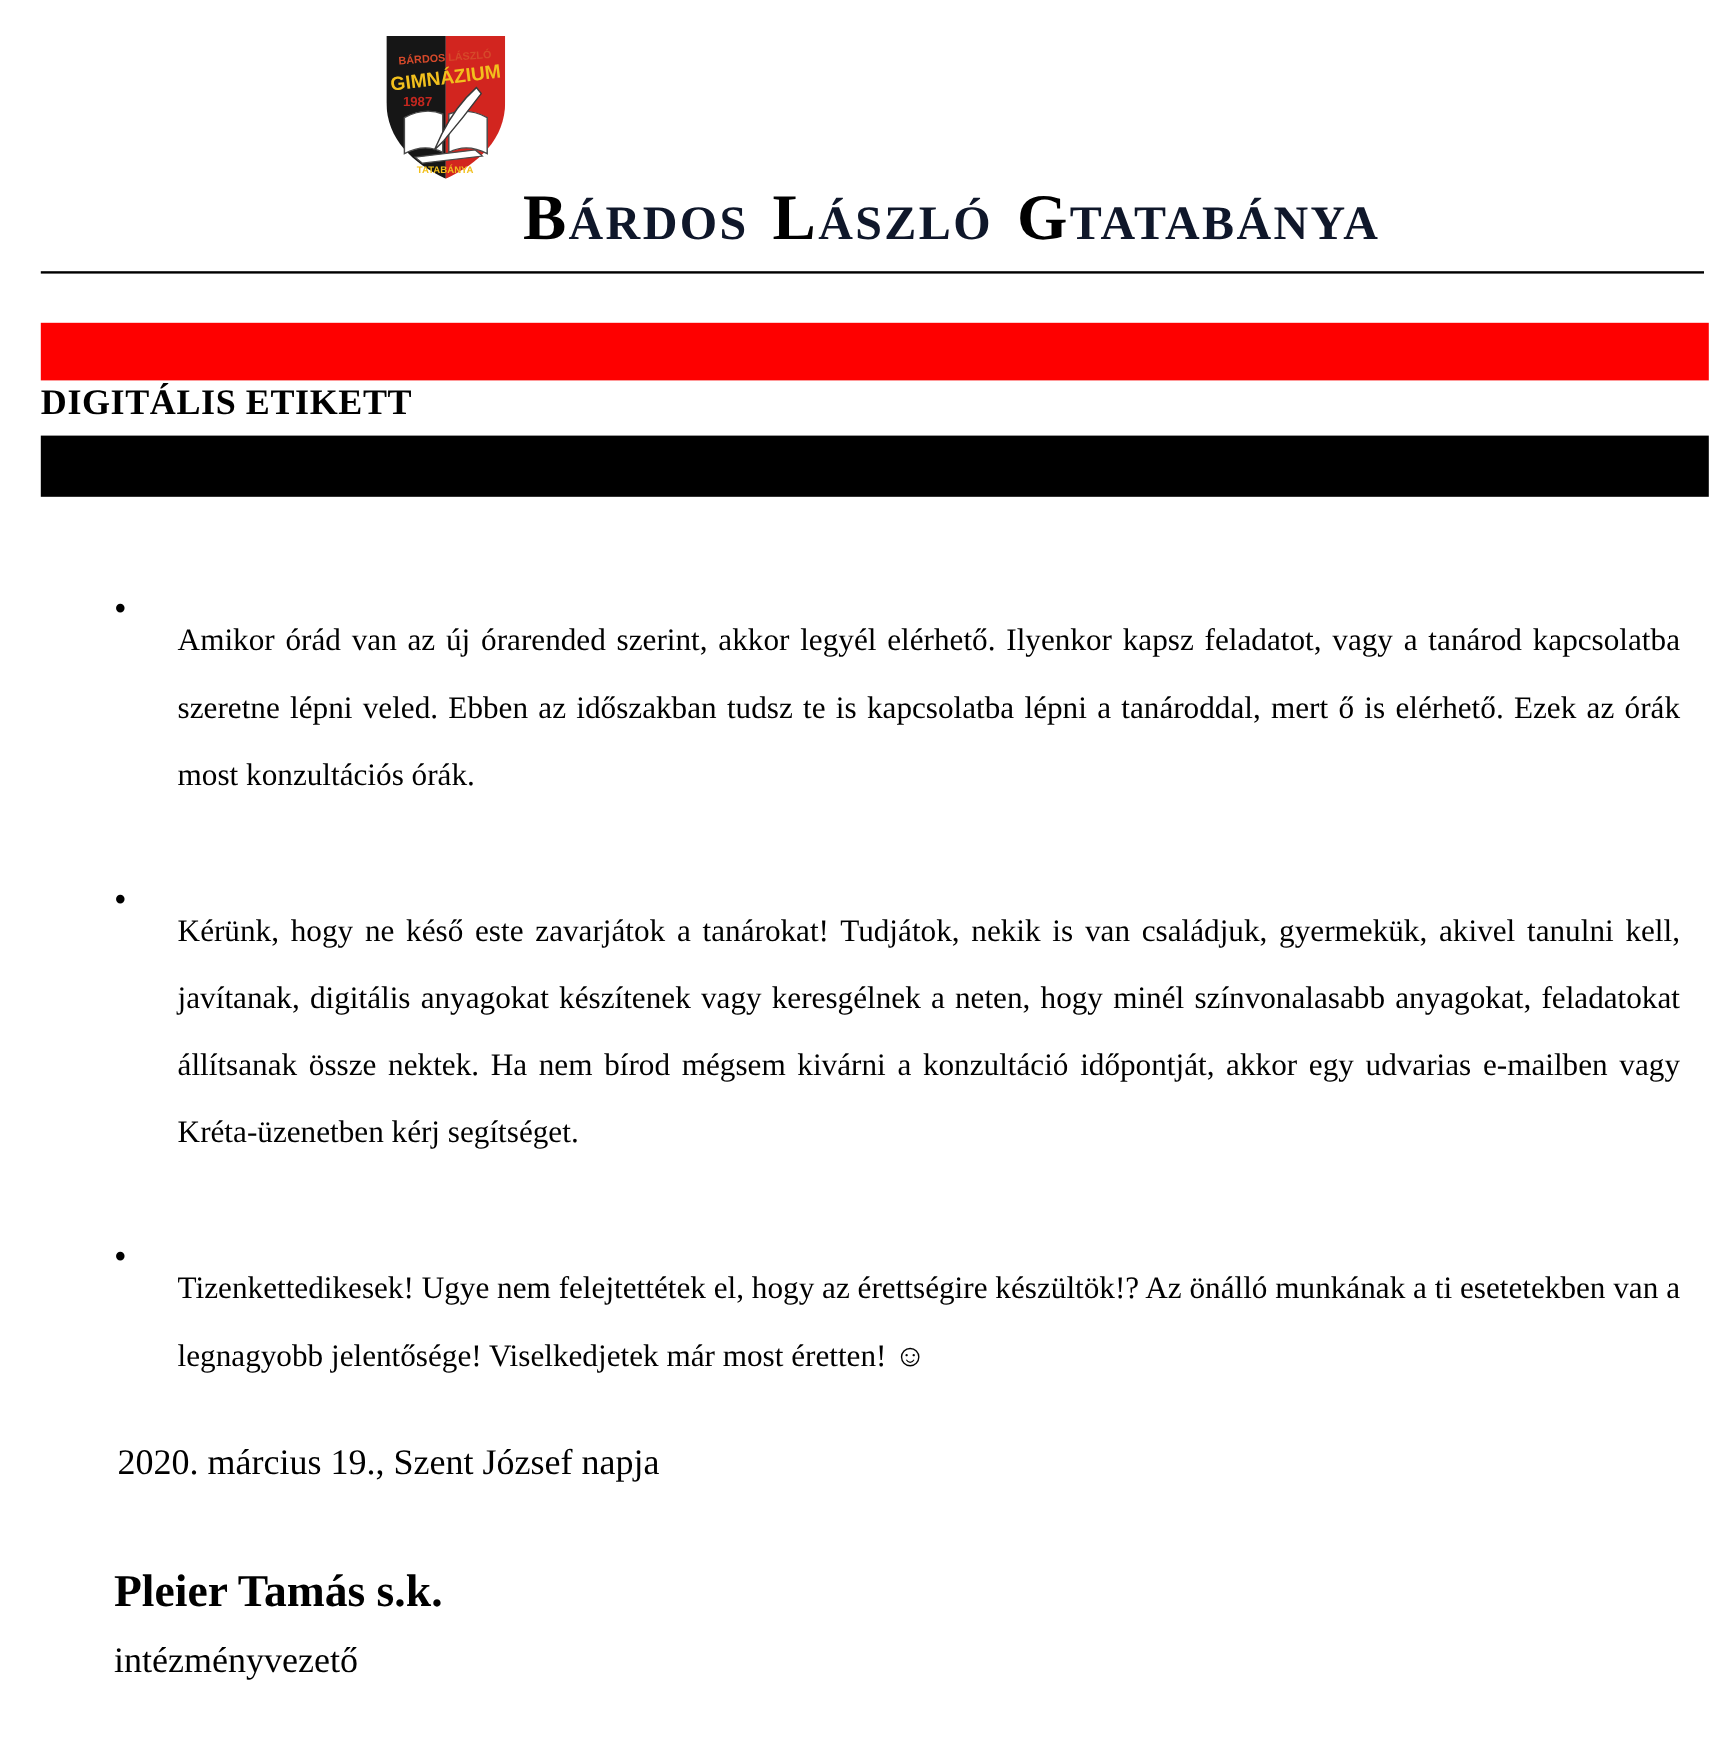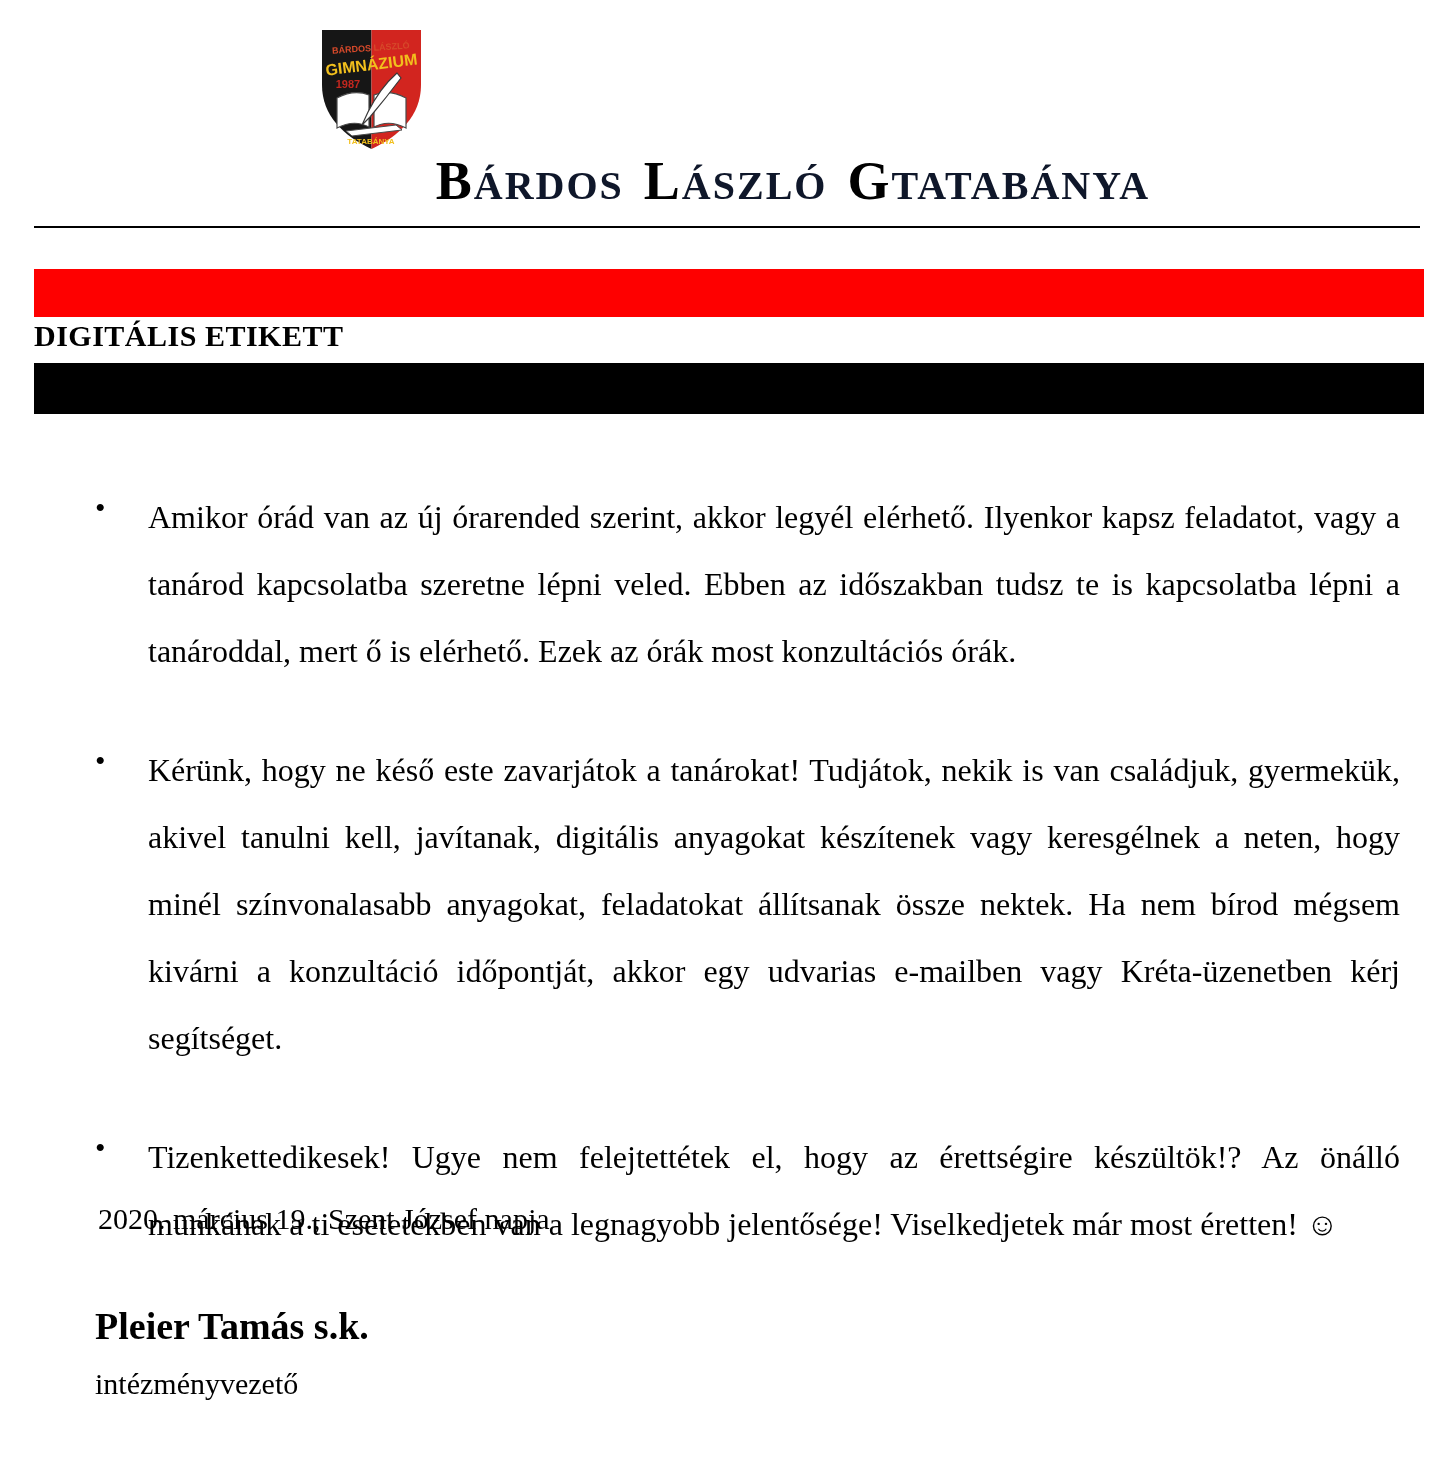--- a/index.html
+++ b/index.html
@@ -97,23 +97,24 @@
     margin: 0 0 52px 0;
   }
   .bullet-marker {
     flex: 0 0 53px;
     width: 53px;
     font-size: 30px;
     line-height: 47px;
   }
   .bullet-text {
     flex: 1;
-    font-size: 32px;
-    line-height: 67px;
+    font-size: 26px;
+    line-height: 56px;
     text-align: justify;
+    margin-top: 22px;
   }
 
   .date-line {
     position: absolute;
     left: 95px;
     top: 1192px;
     margin: 3px;
     font-size: 30px;
     line-height: 47px;
   }

